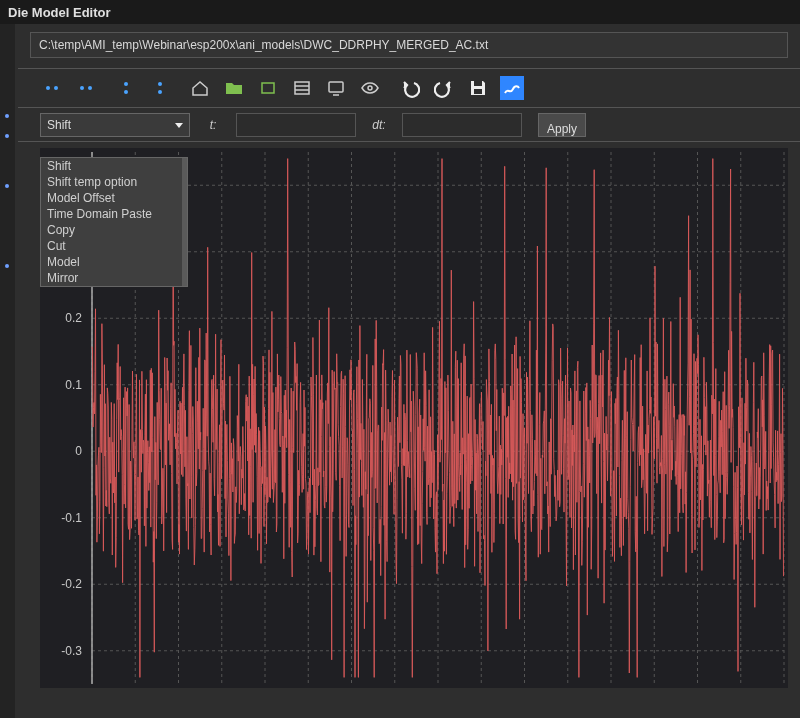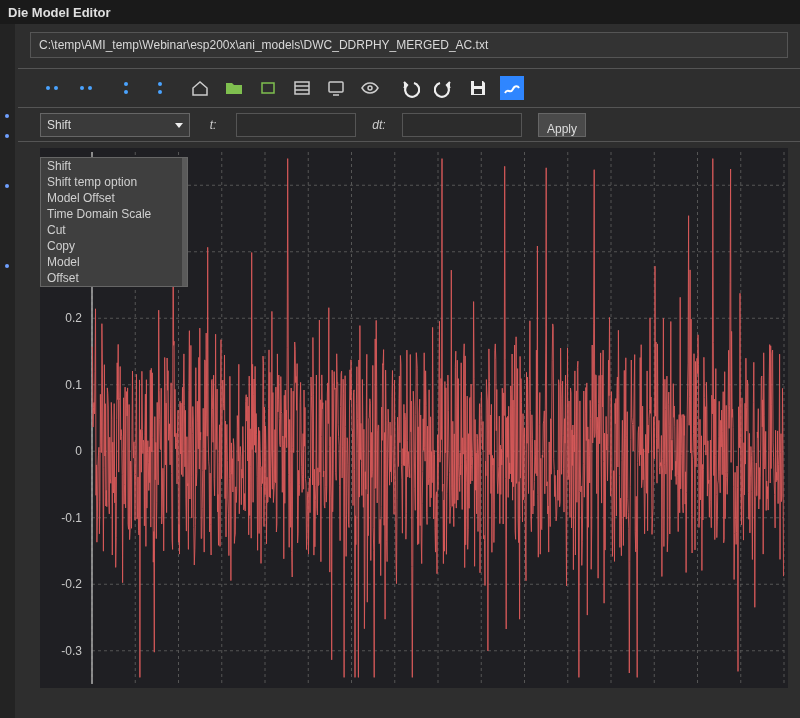--- a/index.html
+++ b/index.html
@@ -184,20 +184,20 @@
         <line x1="52" x2="52" y1="4" y2="536" stroke="#aaa" stroke-width="1.5"></line>
         <path d="M52.0 198.6 L52.5 201.6 L53.0 279.1 L53.5 259.6 L54.0 254.5 L54.5 265.9 L55.0 223.5 L55.5 160.8 L56.0 347.3 L56.4 316.9 L56.9 394.2 L57.4 369.4 L57.9 318.9 L58.4 307.8 L58.9 299.3 L59.4 385.8 L59.9 353.5 L60.4 246.3 L60.9 296.2 L61.4 304.6 L61.9 175.7 L62.4 217.9 L62.9 322.1 L63.4 403.2 L63.9 319.7 L64.4 216.7 L64.9 308.0 L65.3 255.7 L65.8 358.0 L66.3 342.4 L66.8 358.7 L67.3 239.9 L67.8 245.4 L68.3 259.0 L68.8 354.1 L69.3 365.9 L69.8 289.2 L70.3 330.8 L70.8 335.3 L71.3 254.4 L71.8 271.4 L72.3 407.0 L72.8 294.2 L73.3 340.2 L73.7 345.0 L74.2 255.6 L74.7 354.8 L75.2 329.0 L75.7 419.4 L76.2 389.7 L76.7 271.3 L77.2 214.8 L77.7 251.6 L78.2 196.4 L78.7 324.1 L79.2 252.5 L79.7 249.9 L80.2 218.5 L80.7 291.8 L81.2 281.6 L81.7 288.5 L82.2 326.4 L82.6 434.7 L83.1 325.3 L83.6 249.8 L84.1 356.1 L84.6 336.5 L85.1 239.1 L85.6 359.9 L86.1 260.6 L86.6 243.6 L87.1 268.0 L87.6 239.9 L88.1 376.3 L88.6 381.3 L89.1 256.5 L89.6 391.6 L90.1 382.3 L90.6 313.1 L91.0 325.6 L91.5 380.3 L92.0 281.3 L92.5 223.0 L93.0 294.6 L93.5 310.1 L94.0 293.8 L94.5 324.9 L95.0 372.2 L95.5 326.6 L96.0 268.4 L96.5 226.4 L97.0 371.1 L97.5 369.0 L98.0 329.0 L98.5 382.6 L99.0 387.0 L99.5 231.9 L99.9 529.4 L100.4 281.6 L100.9 291.6 L101.4 324.2 L101.9 223.3 L102.4 281.7 L102.9 305.6 L103.4 292.2 L103.9 294.6 L104.4 377.8 L104.9 287.1 L105.4 246.1 L105.9 398.4 L106.4 231.7 L106.9 360.1 L107.4 304.7 L107.9 292.7 L108.3 314.4 L108.8 342.5 L109.3 298.8 L109.8 334.7 L110.3 222.2 L110.8 379.1 L111.3 220.3 L111.8 304.0 L112.3 224.8 L112.8 289.7 L113.3 414.2 L113.8 383.5 L114.3 504.2 L114.8 268.6 L115.3 331.8 L115.8 294.4 L116.3 390.6 L116.8 354.5 L117.2 254.4 L117.7 310.0 L118.2 336.9 L118.7 162.2 L119.2 242.7 L119.7 271.7 L120.2 300.5 L120.7 301.6 L121.2 240.2 L121.7 376.0 L122.2 367.1 L122.7 320.4 L123.2 320.3 L123.7 402.9 L124.2 322.1 L124.7 209.5 L125.2 252.8 L125.6 316.9 L126.1 255.1 L126.6 364.6 L127.1 210.0 L127.6 242.3 L128.1 222.7 L128.6 292.3 L129.1 283.5 L129.6 275.8 L130.1 316.9 L130.6 260.2 L131.1 234.8 L131.6 325.3 L132.1 392.1 L132.6 401.4 L133.1 34.7 L133.6 197.3 L134.1 193.3 L134.5 288.6 L135.0 241.3 L135.5 300.8 L136.0 285.2 L136.5 294.3 L137.0 335.9 L137.5 284.0 L138.0 262.2 L138.5 394.2 L139.0 376.7 L139.5 406.1 L140.0 253.3 L140.5 305.9 L141.0 255.1 L141.5 326.5 L142.0 278.3 L142.5 239.3 L142.9 328.6 L143.4 240.2 L143.9 205.9 L144.4 257.7 L144.9 318.8 L145.4 262.3 L145.9 350.1 L146.4 383.1 L146.9 288.7 L147.4 337.9 L147.9 335.6 L148.4 401.4 L148.9 242.7 L149.4 182.7 L149.9 351.0 L150.4 279.2 L150.9 197.4 L151.4 328.9 L151.8 370.1 L152.3 285.3 L152.8 258.5 L153.3 272.0 L153.8 379.6 L154.3 417.0 L154.8 401.9 L155.3 377.2 L155.8 219.7 L156.3 337.9 L156.8 325.5 L157.3 253.2 L157.8 274.8 L158.3 300.9 L158.8 209.4 L159.3 321.1 L159.8 180.1 L160.2 292.0 L160.7 284.3 L161.2 390.7 L161.7 390.3 L162.2 360.4 L162.7 322.4 L163.2 260.3 L163.7 300.6 L164.2 404.1 L164.7 211.9 L165.2 212.9 L165.7 321.6 L166.2 185.1 L166.7 268.1 L167.2 288.2 L167.7 99.3 L168.2 288.9 L168.7 313.2 L169.1 318.9 L169.6 383.9 L170.1 325.1 L170.6 376.4 L171.1 407.0 L171.6 232.3 L172.1 231.4 L172.6 261.5 L173.1 294.3 L173.6 227.2 L174.1 330.5 L174.6 347.8 L175.1 302.8 L175.6 186.2 L176.1 301.5 L176.6 277.0 L177.1 241.1 L177.5 363.8 L178.0 346.5 L178.5 397.3 L179.0 314.7 L179.5 276.8 L180.0 398.4 L180.5 260.1 L181.0 191.7 L181.5 330.7 L182.0 278.0 L182.5 232.9 L183.0 232.0 L183.5 255.7 L184.0 262.1 L184.5 207.0 L185.0 350.6 L185.5 273.0 L186.0 388.9 L186.4 297.9 L186.9 276.4 L187.4 312.4 L187.9 350.9 L188.4 365.2 L188.9 407.6 L189.4 330.8 L189.9 228.3 L190.4 324.9 L190.9 432.6 L191.4 294.9 L191.9 326.2 L192.4 310.7 L192.9 344.0 L193.4 290.6 L193.9 298.9 L194.4 395.4 L194.8 389.1 L195.3 386.1 L195.8 338.8 L196.3 354.5 L196.8 340.7 L197.3 267.6 L197.8 280.2 L198.3 313.1 L198.8 216.3 L199.3 365.8 L199.8 309.9 L200.3 298.5 L200.8 308.1 L201.3 356.7 L201.8 321.3 L202.3 330.1 L202.8 278.5 L203.3 303.2 L203.7 361.8 L204.2 358.7 L204.7 345.5 L205.2 363.0 L205.7 253.6 L206.2 246.7 L206.7 273.1 L207.2 249.0 L207.7 313.0 L208.2 258.1 L208.7 386.8 L209.2 228.1 L209.7 367.5 L210.2 280.8 L210.7 318.4 L211.2 390.2 L211.7 104.5 L212.1 301.5 L212.6 216.3 L213.1 354.3 L213.6 246.3 L214.1 231.0 L214.6 297.2 L215.1 218.4 L215.6 304.5 L216.1 265.5 L216.6 286.2 L217.1 328.7 L217.6 402.3 L218.1 326.9 L218.6 279.2 L219.1 385.5 L219.6 282.7 L220.1 298.1 L220.6 319.3 L221.0 415.4 L221.5 338.6 L222.0 318.6 L222.5 335.5 L223.0 208.1 L223.5 215.8 L224.0 378.5 L224.5 259.1 L225.0 346.5 L225.5 277.9 L226.0 301.5 L226.5 395.8 L227.0 329.2 L227.5 354.6 L228.0 354.0 L228.5 260.4 L229.0 201.9 L229.4 348.9 L229.9 224.3 L230.4 350.1 L230.9 320.2 L231.4 301.0 L231.9 163.4 L232.4 341.2 L232.9 244.5 L233.4 354.5 L233.9 344.1 L234.4 334.6 L234.9 281.6 L235.4 334.7 L235.9 239.1 L236.4 384.0 L236.9 375.9 L237.4 205.9 L237.9 263.9 L238.3 251.7 L238.8 227.0 L239.3 270.8 L239.8 296.5 L240.3 298.8 L240.8 228.6 L241.3 263.8 L241.8 265.5 L242.3 344.3 L242.8 288.0 L243.3 296.3 L243.8 410.8 L244.3 247.3 L244.8 355.3 L245.3 242.0 L245.8 289.5 L246.3 262.0 L246.7 299.7 L247.2 199.2 L247.7 10.6 L248.2 197.0 L248.7 326.5 L249.2 399.3 L249.7 271.5 L250.2 334.7 L250.7 379.3 L251.2 240.0 L251.7 403.4 L252.2 429.0 L252.7 299.2 L253.2 243.2 L253.7 304.6 L254.2 243.0 L254.7 194.0 L255.2 201.3 L255.6 234.5 L256.1 228.5 L256.6 262.3 L257.1 215.6 L257.6 394.9 L258.1 385.2 L258.6 322.3 L259.1 347.7 L259.6 336.6 L260.1 254.7 L260.6 234.4 L261.1 282.8 L261.6 318.9 L262.1 344.4 L262.6 326.2 L263.1 285.6 L263.6 341.2 L264.0 242.0 L264.5 298.2 L265.0 259.4 L265.5 330.7 L266.0 336.0 L266.5 401.5 L267.0 385.9 L267.5 347.8 L268.0 343.6 L268.5 406.1 L269.0 338.8 L269.5 330.2 L270.0 364.7 L270.5 330.1 L271.0 229.0 L271.5 248.7 L272.0 269.9 L272.5 336.8 L272.9 189.5 L273.4 246.9 L273.9 407.1 L274.4 321.3 L274.9 398.8 L275.4 352.8 L275.9 337.3 L276.4 227.0 L276.9 360.2 L277.4 367.0 L277.9 319.8 L278.4 337.6 L278.9 336.6 L279.4 172.1 L279.9 324.1 L280.4 251.8 L280.9 413.7 L281.3 288.6 L281.8 226.9 L282.3 260.8 L282.8 254.7 L283.3 328.9 L283.8 323.0 L284.3 357.0 L284.8 360.1 L285.3 338.2 L285.8 252.5 L286.3 354.1 L286.8 338.3 L287.3 246.0 L287.8 234.9 L288.3 275.6 L288.8 159.7 L289.3 298.4 L289.8 424.1 L290.2 288.8 L290.7 335.0 L291.2 349.9 L291.7 511.8 L292.2 222.1 L292.7 363.8 L293.2 322.1 L293.7 243.0 L294.2 223.6 L294.7 241.3 L295.2 240.2 L295.7 324.5 L296.2 332.3 L296.7 205.8 L297.2 235.3 L297.7 234.6 L298.2 276.8 L298.6 288.7 L299.1 297.2 L299.6 337.4 L300.1 392.7 L300.6 258.6 L301.1 225.9 L301.6 223.2 L302.1 329.9 L302.6 298.1 L303.1 231.2 L303.6 245.1 L304.1 529.4 L304.6 289.9 L305.1 227.7 L305.6 278.3 L306.1 408.4 L306.6 366.1 L307.1 289.7 L307.5 292.1 L308.0 316.8 L308.5 376.7 L309.0 379.5 L309.5 260.0 L310.0 221.8 L310.5 251.9 L311.0 211.8 L311.5 241.5 L312.0 280.4 L312.5 282.8 L313.0 357.5 L313.5 244.4 L314.0 241.9 L314.5 321.8 L315.0 529.4 L315.5 367.8 L315.9 396.7 L316.4 255.1 L316.9 218.7 L317.4 270.2 L317.9 305.1 L318.4 529.4 L318.9 212.0 L319.4 349.1 L319.9 177.6 L320.4 311.6 L320.9 275.4 L321.4 313.5 L321.9 347.5 L322.4 231.5 L322.9 280.2 L323.4 359.3 L323.9 281.3 L324.4 480.7 L324.8 437.3 L325.3 323.7 L325.8 341.3 L326.3 267.1 L326.8 206.3 L327.3 454.2 L327.8 346.1 L328.3 387.7 L328.8 270.8 L329.3 269.7 L329.8 250.8 L330.3 255.2 L330.8 412.5 L331.3 284.4 L331.8 329.4 L332.3 323.7 L332.8 217.4 L333.2 379.2 L333.7 402.2 L334.2 529.4 L334.7 341.5 L335.2 190.9 L335.7 340.3 L336.2 172.4 L336.7 238.4 L337.2 354.9 L337.7 282.3 L338.2 276.9 L338.7 277.6 L339.2 395.6 L339.7 394.4 L340.2 371.3 L340.7 427.6 L341.2 358.8 L341.7 259.1 L342.1 292.4 L342.6 215.7 L343.1 216.9 L343.6 201.6 L344.1 377.3 L344.6 284.5 L345.1 471.2 L345.6 222.1 L346.1 272.8 L346.6 393.2 L347.1 413.6 L347.6 303.3 L348.1 261.2 L348.6 275.2 L349.1 310.4 L349.6 337.2 L350.1 274.1 L350.5 323.7 L351.0 287.5 L351.5 334.1 L352.0 248.6 L352.5 222.5 L353.0 298.5 L353.5 328.9 L354.0 366.3 L354.5 232.0 L355.0 312.6 L355.5 332.8 L356.0 412.7 L356.5 435.6 L357.0 351.3 L357.5 269.2 L358.0 283.8 L358.5 318.5 L359.0 250.7 L359.4 228.0 L359.9 294.7 L360.4 207.5 L360.9 215.8 L361.4 316.8 L361.9 331.8 L362.4 385.2 L362.9 300.6 L363.4 317.4 L363.9 256.4 L364.4 317.8 L364.9 265.1 L365.4 271.8 L365.9 391.2 L366.4 365.4 L366.9 202.1 L367.4 292.6 L367.8 329.1 L368.3 303.5 L368.8 316.7 L369.3 320.8 L369.8 329.8 L370.3 206.5 L370.8 283.8 L371.3 253.1 L371.8 418.5 L372.3 529.4 L372.8 418.2 L373.3 243.2 L373.8 257.7 L374.3 301.0 L374.8 340.7 L375.3 362.3 L375.8 266.7 L376.3 204.7 L376.7 210.1 L377.2 220.2 L377.7 396.7 L378.2 278.8 L378.7 395.7 L379.2 264.8 L379.7 251.2 L380.2 377.6 L380.7 267.0 L381.2 391.0 L381.7 415.6 L382.2 355.3 L382.7 323.3 L383.2 270.8 L383.7 302.5 L384.2 204.8 L384.7 299.4 L385.1 313.2 L385.6 222.8 L386.1 257.4 L386.6 364.8 L387.1 376.5 L387.6 278.2 L388.1 336.9 L388.6 331.9 L389.1 241.8 L389.6 330.7 L390.1 358.9 L390.6 268.8 L391.1 349.8 L391.6 303.5 L392.1 334.7 L392.6 179.4 L393.1 269.1 L393.6 370.9 L394.0 302.2 L394.5 306.6 L395.0 379.4 L395.5 404.1 L396.0 348.8 L396.5 343.8 L397.0 425.7 L397.5 286.8 L398.0 341.5 L398.5 305.7 L399.0 220.8 L399.5 173.3 L400.0 314.2 L400.5 302.9 L401.0 230.5 L401.5 291.5 L402.0 10.6 L402.4 343.3 L402.9 336.0 L403.4 415.6 L403.9 352.0 L404.4 403.2 L404.9 233.5 L405.4 304.8 L405.9 239.8 L406.4 406.3 L406.9 345.6 L407.4 328.2 L407.9 227.1 L408.4 262.7 L408.9 302.6 L409.4 324.5 L409.9 375.5 L410.4 360.9 L410.9 358.4 L411.3 122.1 L411.8 339.1 L412.3 358.3 L412.8 273.3 L413.3 350.0 L413.8 378.6 L414.3 285.9 L414.8 355.6 L415.3 219.5 L415.8 203.2 L416.3 360.1 L416.8 258.8 L417.3 212.2 L417.8 352.1 L418.3 230.6 L418.8 317.8 L419.3 329.5 L419.7 343.5 L420.2 304.9 L420.7 326.9 L421.2 214.8 L421.7 316.8 L422.2 361.5 L422.7 289.8 L423.2 306.2 L423.7 210.1 L424.2 195.8 L424.7 419.6 L425.2 207.9 L425.7 396.8 L426.2 334.9 L426.7 311.2 L427.2 248.1 L427.7 401.3 L428.2 381.4 L428.6 285.7 L429.1 360.3 L429.6 250.9 L430.1 249.4 L430.6 335.8 L431.1 236.2 L431.6 317.5 L432.1 332.9 L432.6 308.5 L433.1 291.0 L433.6 153.6 L434.1 230.8 L434.6 418.3 L435.1 271.5 L435.6 342.2 L436.1 304.9 L436.6 365.8 L437.0 286.2 L437.5 290.3 L438.0 383.5 L438.5 308.0 L439.0 294.0 L439.5 255.7 L440.0 424.8 L440.5 299.0 L441.0 259.7 L441.5 244.2 L442.0 284.1 L442.5 301.7 L443.0 273.5 L443.5 390.8 L444.0 387.3 L444.5 392.5 L445.0 437.5 L445.5 313.2 L445.9 327.8 L446.4 231.6 L446.9 245.0 L447.4 253.0 L447.9 502.9 L448.4 307.4 L448.9 200.9 L449.4 233.4 L449.9 306.6 L450.4 267.0 L450.9 345.5 L451.4 256.3 L451.9 404.3 L452.4 307.4 L452.9 317.1 L453.4 310.4 L453.9 394.5 L454.3 365.4 L454.8 202.8 L455.3 195.9 L455.8 211.3 L456.3 282.7 L456.8 241.5 L457.3 332.0 L457.8 345.7 L458.3 333.0 L458.8 318.4 L459.3 268.1 L459.8 375.6 L460.3 297.1 L460.8 346.4 L461.3 301.1 L461.8 316.9 L462.3 240.2 L462.8 290.8 L463.2 376.0 L463.7 244.9 L464.2 267.6 L464.7 18.3 L465.2 211.8 L465.7 330.4 L466.2 481.0 L466.7 269.6 L467.2 309.3 L467.7 268.3 L468.2 349.4 L468.7 258.3 L469.2 330.9 L469.7 314.9 L470.2 325.9 L470.7 237.9 L471.2 246.6 L471.6 334.1 L472.1 206.0 L472.6 352.2 L473.1 252.1 L473.6 338.7 L474.1 259.4 L474.6 197.0 L475.1 382.6 L475.6 391.3 L476.1 188.8 L476.6 335.4 L477.1 302.0 L477.6 220.6 L478.1 370.5 L478.6 394.6 L479.1 333.7 L479.6 471.2 L480.1 208.4 L480.5 330.1 L481.0 230.6 L481.5 254.6 L482.0 322.1 L482.5 373.9 L483.0 265.7 L483.5 351.7 L484.0 286.3 L484.5 279.8 L485.0 325.4 L485.5 401.1 L486.0 432.8 L486.5 224.3 L487.0 295.3 L487.5 229.1 L488.0 277.6 L488.5 345.6 L488.9 290.0 L489.4 231.4 L489.9 172.8 L490.4 262.5 L490.9 370.2 L491.4 383.7 L491.9 266.8 L492.4 290.2 L492.9 366.0 L493.4 342.5 L493.9 358.0 L494.4 333.7 L494.9 292.1 L495.4 306.2 L495.9 325.5 L496.4 202.1 L496.9 327.9 L497.4 98.0 L497.8 346.6 L498.3 409.2 L498.8 365.0 L499.3 276.5 L499.8 244.5 L500.3 406.2 L500.8 310.3 L501.3 380.5 L501.8 381.6 L502.3 307.1 L502.8 309.4 L503.3 275.9 L503.8 272.8 L504.3 262.9 L504.8 345.8 L505.3 261.9 L505.8 188.0 L506.2 19.8 L506.7 338.0 L507.2 333.7 L507.7 365.9 L508.2 358.0 L508.7 404.1 L509.2 293.9 L509.7 344.9 L510.2 378.6 L510.7 270.7 L511.2 326.2 L511.7 270.2 L512.2 212.2 L512.7 175.9 L513.2 178.5 L513.7 310.9 L514.2 321.7 L514.7 348.6 L515.1 327.4 L515.6 350.0 L516.1 372.9 L516.6 368.8 L517.1 350.8 L517.6 322.1 L518.1 352.4 L518.6 231.7 L519.1 236.4 L519.6 358.8 L520.1 353.9 L520.6 200.1 L521.1 253.1 L521.6 326.3 L522.1 250.2 L522.6 233.2 L523.1 287.4 L523.5 320.9 L524.0 364.1 L524.5 270.7 L525.0 295.2 L525.5 227.1 L526.0 356.6 L526.5 437.9 L527.0 308.3 L527.5 199.8 L528.0 331.8 L528.5 329.4 L529.0 253.0 L529.5 345.4 L530.0 369.6 L530.5 240.0 L531.0 245.0 L531.5 379.9 L532.0 281.9 L532.4 317.5 L532.9 277.0 L533.4 421.7 L533.9 287.0 L534.4 303.9 L534.9 222.9 L535.4 407.0 L535.9 305.6 L536.4 242.9 L536.9 354.3 L537.4 219.5 L537.9 213.2 L538.4 365.0 L538.9 529.4 L539.4 343.4 L539.9 252.9 L540.4 323.0 L540.8 343.9 L541.3 338.0 L541.8 417.4 L542.3 393.2 L542.8 347.1 L543.3 315.4 L543.8 243.0 L544.3 349.2 L544.8 317.9 L545.3 265.9 L545.8 239.5 L546.3 292.5 L546.8 234.9 L547.3 467.1 L547.8 278.9 L548.3 379.3 L548.8 291.3 L549.3 307.5 L549.7 334.9 L550.2 252.4 L550.7 270.5 L551.2 421.3 L551.7 381.1 L552.2 197.0 L552.7 295.0 L553.2 280.1 L553.7 175.9 L554.2 21.7 L554.7 289.5 L555.2 283.9 L555.7 226.8 L556.2 227.5 L556.7 345.6 L557.2 269.1 L557.7 282.9 L558.1 430.2 L558.6 255.3 L559.1 227.5 L559.6 295.7 L560.1 270.1 L560.6 204.9 L561.1 311.8 L561.6 355.1 L562.1 227.1 L562.6 259.0 L563.1 202.1 L563.6 313.4 L564.1 455.2 L564.6 285.1 L565.1 402.1 L565.6 332.1 L566.1 268.4 L566.6 302.0 L567.0 286.1 L567.5 332.8 L568.0 298.3 L568.5 212.2 L569.0 247.7 L569.5 169.5 L570.0 245.7 L570.5 347.9 L571.0 296.6 L571.5 243.6 L572.0 352.2 L572.5 408.4 L573.0 365.0 L573.5 322.8 L574.0 322.8 L574.5 413.4 L575.0 255.3 L575.4 275.7 L575.9 250.5 L576.4 367.9 L576.9 244.1 L577.4 229.0 L577.9 319.0 L578.4 182.3 L578.9 245.2 L579.4 327.5 L579.9 399.4 L580.4 350.1 L580.9 377.8 L581.4 407.7 L581.9 312.6 L582.4 272.3 L582.9 308.8 L583.4 397.5 L583.9 303.7 L584.3 222.4 L584.8 368.9 L585.3 290.2 L585.8 209.8 L586.3 371.1 L586.8 287.5 L587.3 263.7 L587.8 350.7 L588.3 364.7 L588.8 380.3 L589.3 525.0 L589.8 413.8 L590.3 338.1 L590.8 291.6 L591.3 212.0 L591.8 269.4 L592.3 274.3 L592.7 276.6 L593.2 303.0 L593.7 276.4 L594.2 236.8 L594.7 206.6 L595.2 383.3 L595.7 403.8 L596.2 348.3 L596.7 401.3 L597.2 529.4 L597.7 314.5 L598.2 284.8 L598.7 278.7 L599.2 302.8 L599.7 317.8 L600.2 209.6 L600.7 306.8 L601.2 196.7 L601.6 339.7 L602.1 332.9 L602.6 258.1 L603.1 331.8 L603.6 300.9 L604.1 339.8 L604.6 385.8 L605.1 345.7 L605.6 286.4 L606.1 301.1 L606.6 345.3 L607.1 222.9 L607.6 382.8 L608.1 277.0 L608.6 305.1 L609.1 270.2 L609.6 261.4 L610.0 169.8 L610.5 265.3 L611.0 249.0 L611.5 294.0 L612.0 386.4 L612.5 370.1 L613.0 360.0 L613.5 268.8 L614.0 309.5 L614.5 310.7 L615.0 118.2 L615.5 268.2 L616.0 194.0 L616.5 290.4 L617.0 335.2 L617.5 195.9 L618.0 300.8 L618.5 285.1 L618.9 272.4 L619.4 319.5 L619.9 326.1 L620.4 314.6 L620.9 317.8 L621.4 287.5 L621.9 428.5 L622.4 327.0 L622.9 310.5 L623.4 170.3 L623.9 398.5 L624.4 316.2 L624.9 231.3 L625.4 261.5 L625.9 326.1 L626.4 314.1 L626.9 228.1 L627.3 403.8 L627.8 388.2 L628.3 256.3 L628.8 244.1 L629.3 277.1 L629.8 386.0 L630.3 291.3 L630.8 173.5 L631.3 331.7 L631.8 292.3 L632.3 322.2 L632.8 291.6 L633.3 235.7 L633.8 269.3 L634.3 258.0 L634.8 278.9 L635.3 328.3 L635.8 313.2 L636.2 336.5 L636.7 303.2 L637.2 271.5 L637.7 327.8 L638.2 383.6 L638.7 292.0 L639.2 266.6 L639.7 364.8 L640.2 149.3 L640.7 340.9 L641.2 307.5 L641.7 269.6 L642.2 266.5 L642.7 357.8 L643.2 364.8 L643.7 266.4 L644.2 287.4 L644.6 267.8 L645.1 356.1 L645.6 323.8 L646.1 424.5 L646.6 344.6 L647.1 274.1 L647.6 240.1 L648.1 215.1 L648.6 67.7 L649.1 277.3 L649.6 248.3 L650.1 121.9 L650.6 305.0 L651.1 171.1 L651.6 366.5 L652.1 405.0 L652.6 311.1 L653.1 303.8 L653.5 285.3 L654.0 205.7 L654.5 277.2 L655.0 401.9 L655.5 213.5 L656.0 318.9 L656.5 237.4 L657.0 210.3 L657.5 225.6 L658.0 186.8 L658.5 216.8 L659.0 379.5 L659.5 363.3 L660.0 271.3 L660.5 351.9 L661.0 312.9 L661.5 287.8 L661.9 422.5 L662.4 316.4 L662.9 372.0 L663.4 321.8 L663.9 209.3 L664.4 249.6 L664.9 296.9 L665.4 258.7 L665.9 307.1 L666.4 234.2 L666.9 261.6 L667.4 348.1 L667.9 292.8 L668.4 335.5 L668.9 332.1 L669.4 369.3 L669.9 339.2 L670.4 292.0 L670.8 353.2 L671.3 379.7 L671.8 247.2 L672.3 265.9 L672.8 10.6 L673.3 194.6 L673.8 327.6 L674.3 251.1 L674.8 391.6 L675.3 307.5 L675.8 220.6 L676.3 346.3 L676.8 389.6 L677.3 373.9 L677.8 336.1 L678.3 332.2 L678.8 288.2 L679.2 253.3 L679.7 323.9 L680.2 344.8 L680.7 272.3 L681.2 298.9 L681.7 262.1 L682.2 326.7 L682.7 283.6 L683.2 243.7 L683.7 394.8 L684.2 391.2 L684.7 223.7 L685.2 370.7 L685.7 324.6 L686.2 257.4 L686.7 329.5 L687.2 346.3 L687.7 324.4 L688.1 261.5 L688.6 202.3 L689.1 280.4 L689.6 257.6 L690.1 134.2 L690.6 21.0 L691.1 314.4 L691.6 183.4 L692.1 269.4 L692.6 261.2 L693.1 279.4 L693.6 338.1 L694.1 431.5 L694.6 385.6 L695.1 324.4 L695.6 371.5 L696.1 396.4 L696.5 384.7 L697.0 318.0 L697.5 339.5 L698.0 523.4 L698.5 258.8 L699.0 275.8 L699.5 299.7 L700.0 145.3 L700.5 289.8 L701.0 347.2 L701.5 376.8 L702.0 249.8 L702.5 339.1 L703.0 362.4 L703.5 392.1 L704.0 294.7 L704.5 346.9 L705.0 255.3 L705.4 316.1 L705.9 210.2 L706.4 259.8 L706.9 283.1 L707.4 232.0 L707.9 236.9 L708.4 344.3 L708.9 371.3 L709.4 285.4 L709.9 384.9 L710.4 329.1 L710.9 298.5 L711.4 307.3 L711.9 343.7 L712.4 411.5 L712.9 313.8 L713.4 254.3 L713.8 214.3 L714.3 301.9 L714.8 459.3 L715.3 349.1 L715.8 348.6 L716.3 315.0 L716.8 347.7 L717.3 284.0 L717.8 289.8 L718.3 260.7 L718.8 361.0 L719.3 319.5 L719.8 351.3 L720.3 329.1 L720.8 293.0 L721.3 229.9 L721.8 228.0 L722.3 278.8 L722.7 251.9 L723.2 406.1 L723.7 204.8 L724.2 267.9 L724.7 321.0 L725.2 317.8 L725.7 283.4 L726.2 362.5 L726.7 333.0 L727.2 350.9 L727.7 338.6 L728.2 362.1 L728.7 302.7 L729.2 232.9 L729.7 196.6 L730.2 335.0 L730.7 197.8 L731.1 320.6 L731.6 256.9 L732.1 205.8 L732.6 202.1 L733.1 294.8 L733.6 309.9 L734.1 332.1 L734.6 346.5 L735.1 379.9 L735.6 282.3 L736.1 333.9 L736.6 324.3 L737.1 332.2 L737.6 282.9 L738.1 355.6 L738.6 316.5 L739.1 306.7 L739.6 206.1 L740.0 411.4 L740.5 304.5 L741.0 285.7 L741.5 353.6 L742.0 348.2 L742.5 240.4 L743.0 303.5 L743.5 428.2 " stroke="#d95a5a" stroke-width="1" fill="none" opacity="0.9"></path>
       </svg>
   </div>
 
   <div class="dropdown">
     <div class="dd-scroll"></div>
     <div class="dropdown-item">Shift</div>
     <div class="dropdown-item">Shift temp option</div>
     <div class="dropdown-item">Model Offset</div>
-    <div class="dropdown-item">Time Domain Scale</div>
+    <div class="dropdown-item">Time Domain Paste</div>
+    <div class="dropdown-item">Copy</div>
     <div class="dropdown-item">Cut</div>
-    <div class="dropdown-item">Copy</div>
     <div class="dropdown-item">Model</div>
-    <div class="dropdown-item">Offset</div>
+    <div class="dropdown-item">Mirror</div>
   </div>
 
 </div>
 
 </body></html>

